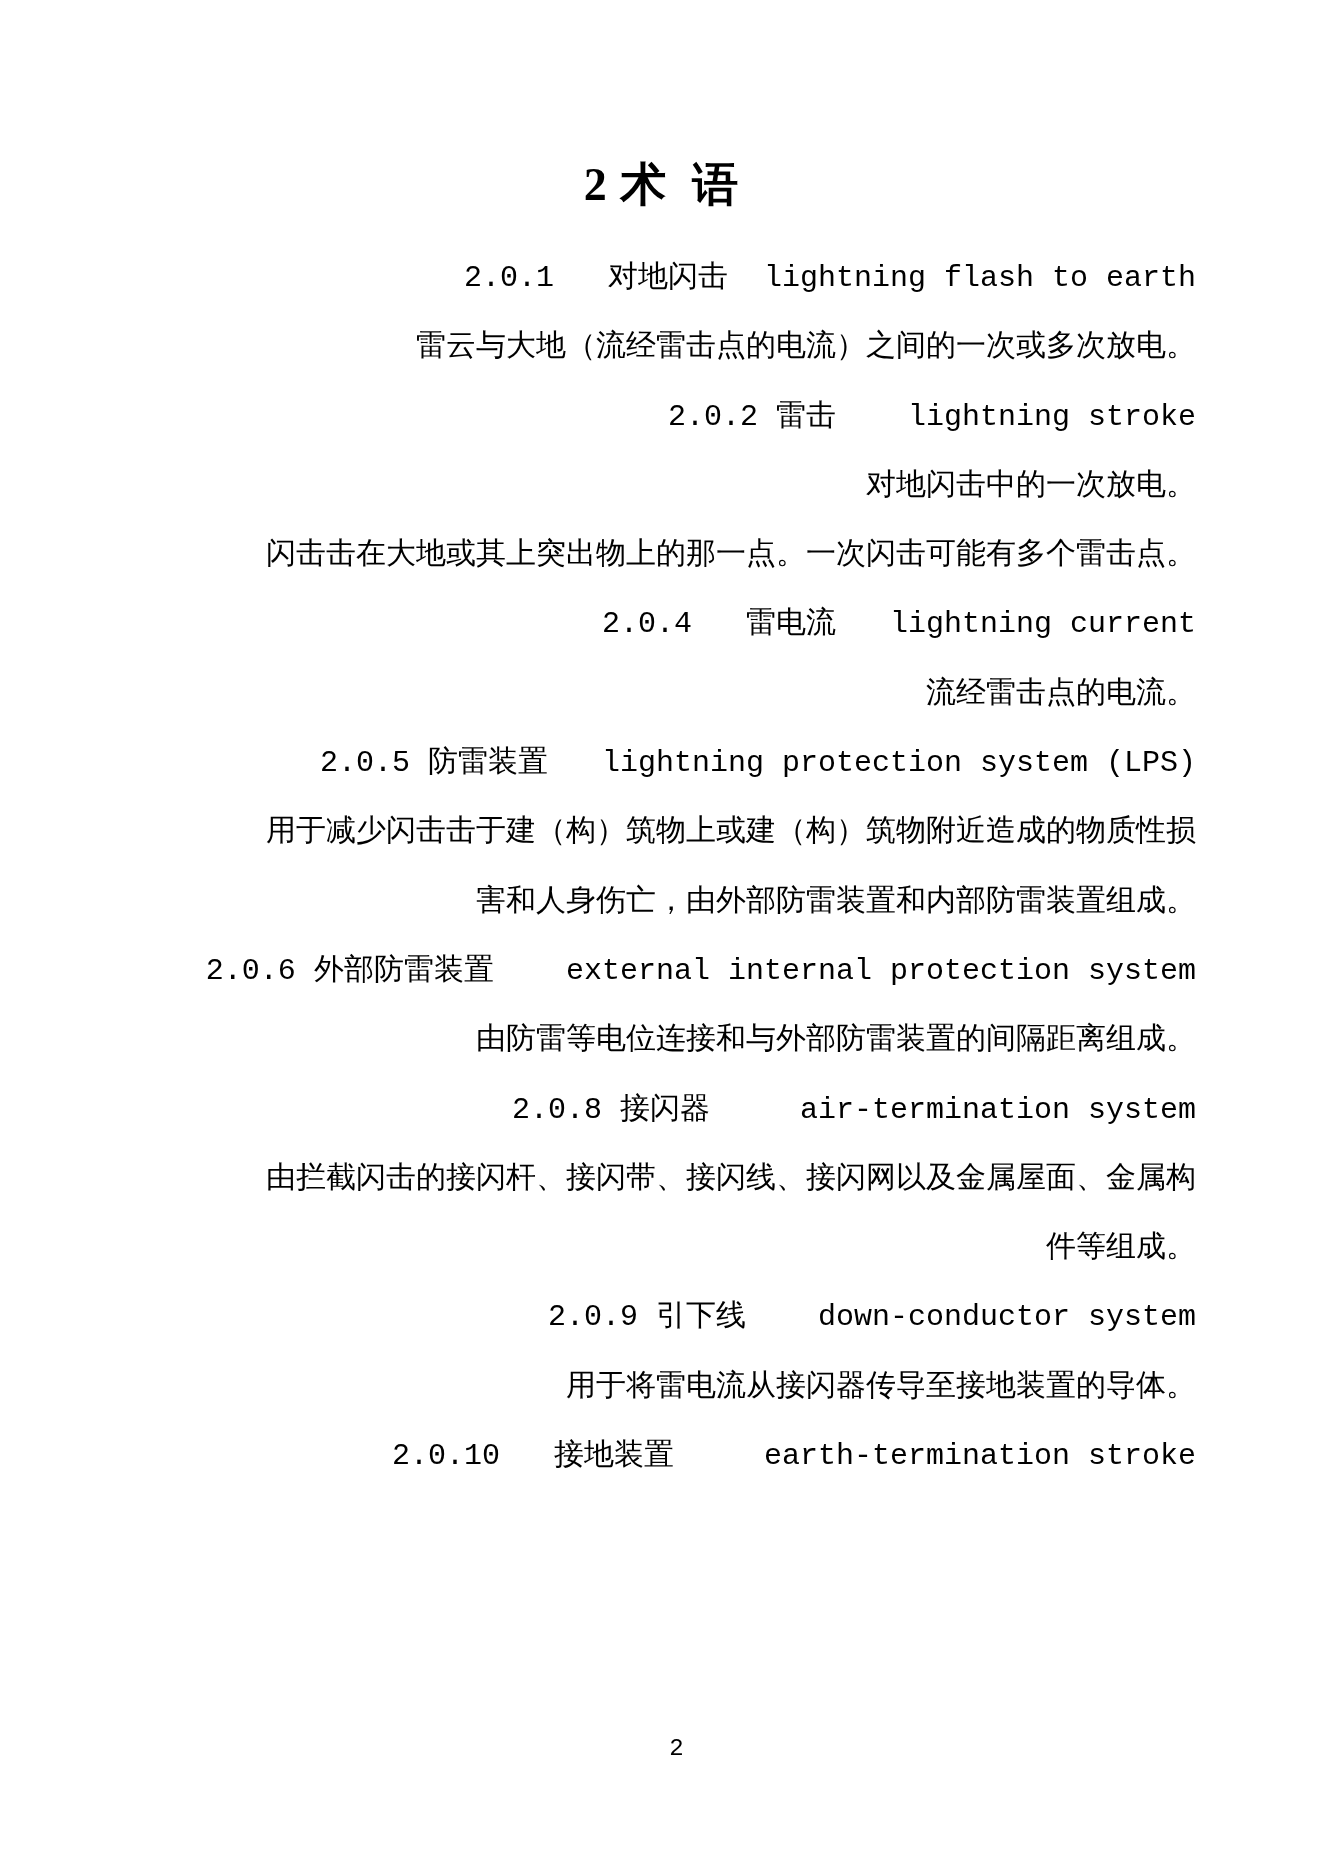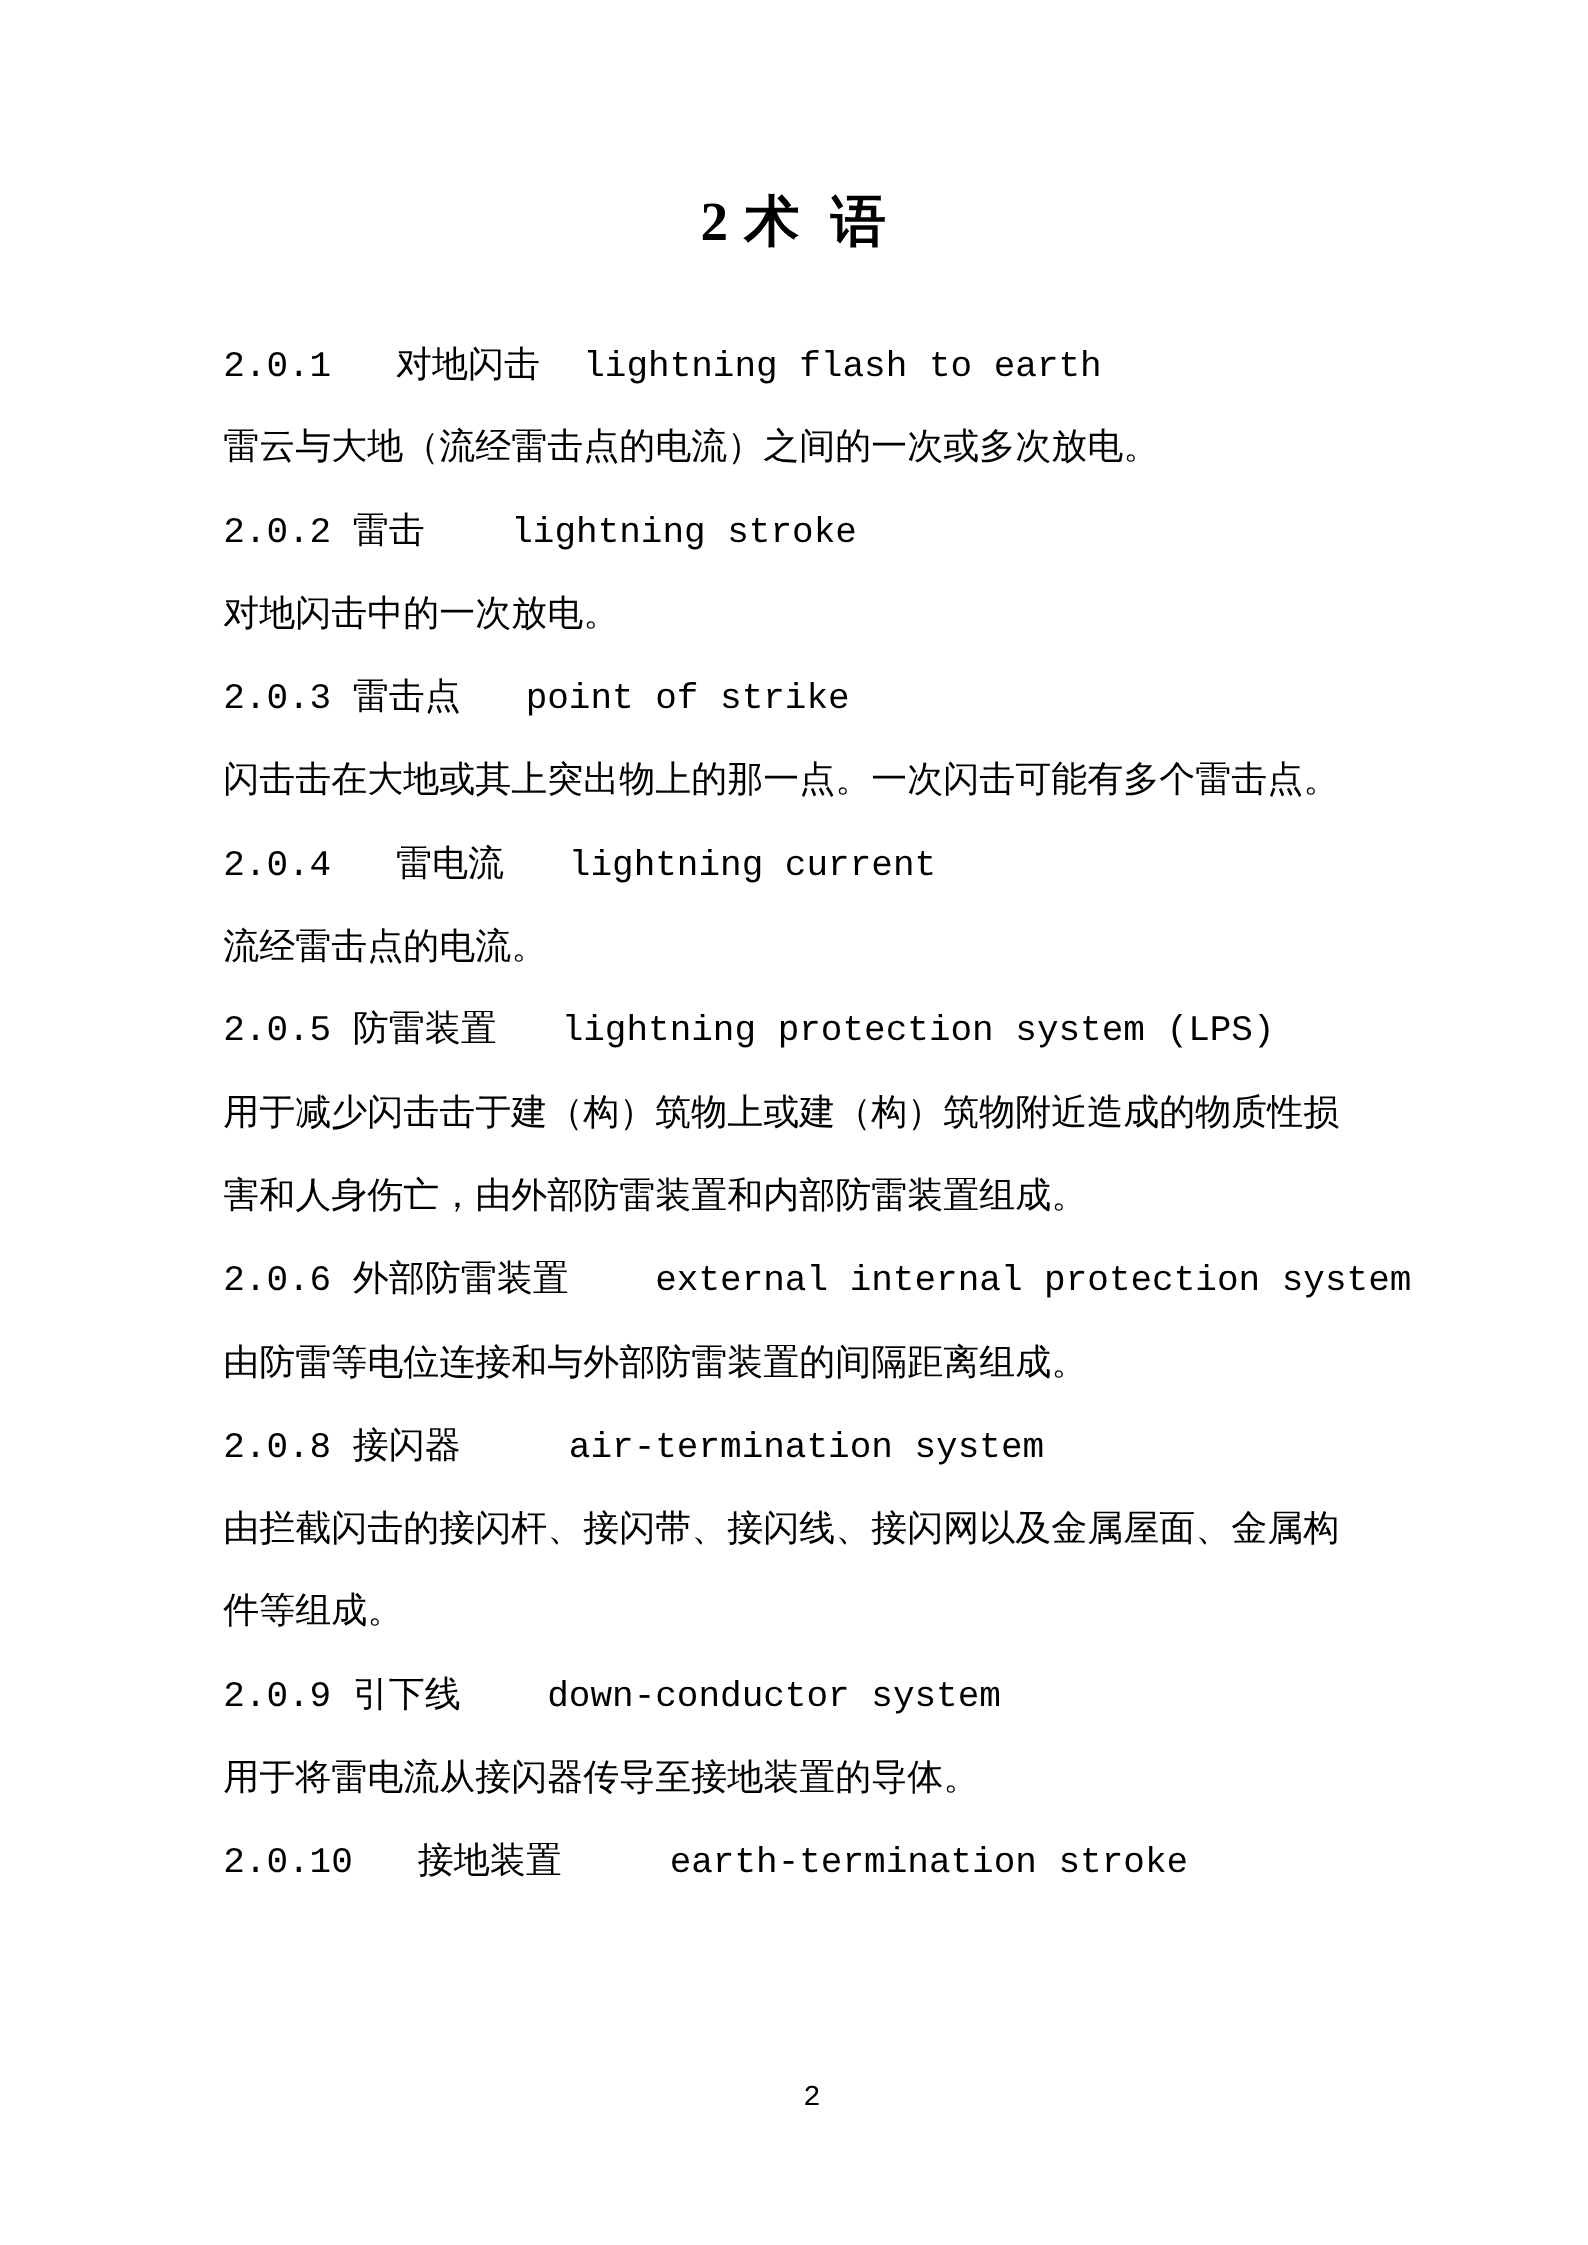--- a/index.html
+++ b/index.html
@@ -24,23 +24,24 @@
     text-align: center;
     font-family: "Liberation Serif", "DejaVu Serif", serif;
     font-weight: bold;
     font-size: 46px;
     line-height: 66px;
     white-space: pre;
     letter-spacing: 1px;
   }
   .terms {
     position: absolute;
-    top: 272px;
+    top: 244px;
     left: 186px;
     width: 1010px;
+    text-align: right;
   }
   .line {
     height: 69.3px;
     line-height: 69.3px;
     font-family: "Liberation Mono", "DejaVu Sans Mono", monospace;
     font-size: 30px;
     white-space: pre;
     overflow: visible;
   }
   .page-number {
@@ -61,21 +62,20 @@
 <body>
 
 <div class="page">
   <h1 class="doc-title">2 术  语</h1>
 
   <div class="terms" id="terms-container">
       <div class="line heading">2.0.1   对地闪击  lightning flash to earth</div>
       <div class="line definition">雷云与大地（流经雷击点的电流）之间的一次或多次放电。</div>
       <div class="line heading">2.0.2 雷击    lightning stroke</div>
       <div class="line definition">对地闪击中的一次放电。</div>
-      <div class="line heading">2.0.3 雷击点   point of strike</div>
       <div class="line definition">闪击击在大地或其上突出物上的那一点。一次闪击可能有多个雷击点。</div>
       <div class="line heading">2.0.4   雷电流   lightning current</div>
       <div class="line definition">流经雷击点的电流。</div>
       <div class="line heading">2.0.5 防雷装置   lightning protection system (LPS)</div>
       <div class="line definition">用于减少闪击击于建（构）筑物上或建（构）筑物附近造成的物质性损</div>
       <div class="line definition">害和人身伤亡，由外部防雷装置和内部防雷装置组成。</div>
       <div class="line heading">2.0.6 外部防雷装置    external internal protection system</div>
       <div class="line definition">由防雷等电位连接和与外部防雷装置的间隔距离组成。</div>
       <div class="line heading">2.0.8 接闪器     air-termination system</div>
       <div class="line definition">由拦截闪击的接闪杆、接闪带、接闪线、接闪网以及金属屋面、金属构</div>

